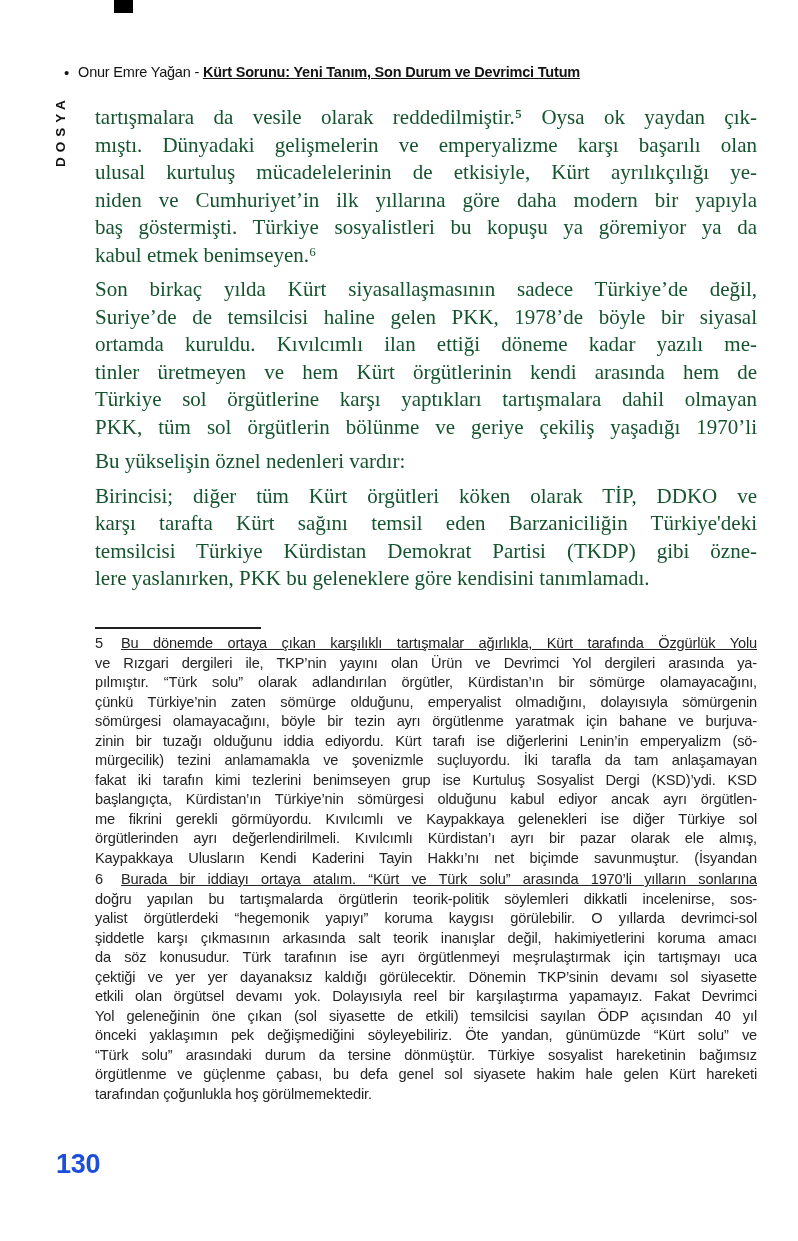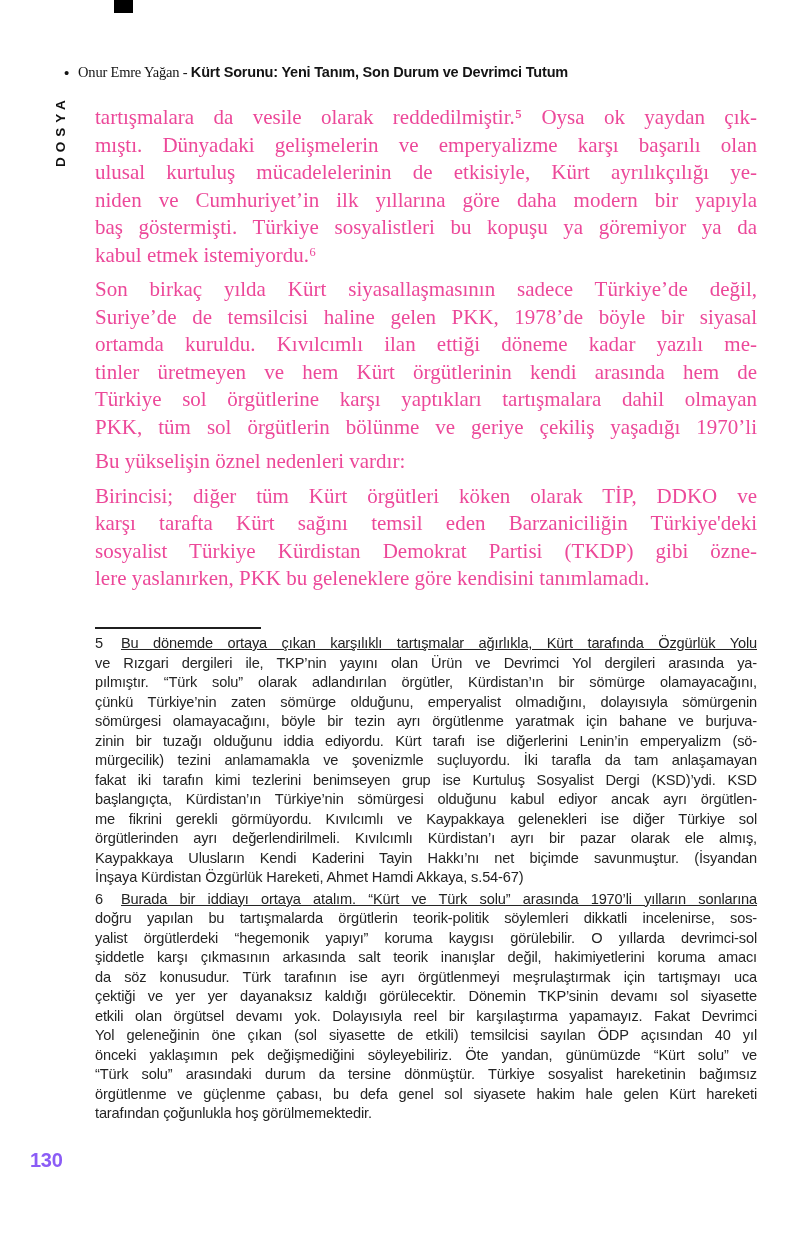--- a/index.html
+++ b/index.html
@@ -15,58 +15,58 @@
     position:absolute;left:114px;top:0;width:19px;height:13px;background:#000;
   }
   
   .header{
     position:absolute;left:64px;top:64px;
     display:flex;align-items:baseline;gap:9px;
     font-family:"Liberation Sans","DejaVu Sans",sans-serif;
     font-size:14.5px;color:#141414;letter-spacing:-0.2px;white-space:nowrap;
   }
   .bullet{font-size:15px;line-height:1;position:relative;top:1px;}
-  .author{font-weight:400;font-family:Liberation Serif, serif;}
-  .title{font-weight:700;}
+  .author{font-weight:400;}
+  .title{font-weight:700;text-decoration:underline;}
   
   .dosya{
     position:absolute;left:53px;top:167px;
     transform:rotate(-90deg);transform-origin:0 0;
     font-family:"Liberation Sans","DejaVu Sans",sans-serif;
     font-weight:700;font-size:13.5px;letter-spacing:5px;color:#101010;
     white-space:nowrap;
   }
   
   .body-text{
     position:absolute;left:95px;top:104px;width:662px;
     font-family:"Liberation Serif","DejaVu Serif",serif;
-    font-size:21px;line-height:27.5px;color:#ec4899;
+    font-size:21px;line-height:27.5px;color:#14532d;
   }
   .paragraph{margin:0 0 7px 0;}
   .tline{text-align:justify;text-align-last:justify;}
   .tline.last{text-align-last:left;}
   
   .fnsep{
     position:absolute;left:95px;top:627px;width:166px;height:0;
     border-top:2px solid #1f1f1f;
   }
   .footnotes{
     position:absolute;left:95px;top:634px;width:662px;
     font-family:"Liberation Sans","DejaVu Sans",sans-serif;
     font-size:14.6px;line-height:19.5px;color:#242424;letter-spacing:-0.15px;
   }
   .footnote{margin:0 0 2px 0;}
   .fn-row{display:flex;}
   .fn-num{flex:0 0 26px;}
   .fn-first{flex:1;text-align:justify;text-align-last:justify;text-decoration:underline;}
   
   .page-number{
-    position:absolute;left:30px;top:1149px;
+    position:absolute;left:56px;top:1149px;
     font-family:"Liberation Sans","DejaVu Sans",sans-serif;
-    font-weight:700;font-size:20px;color:#8b5cf6;letter-spacing:-0.3px;
+    font-weight:700;font-size:27px;color:#1d4ed8;letter-spacing:-0.3px;
   }
 </style>
 </head>
 <body>
 
 <div class="page">
 
   <div class="corner-mark"></div>
 
   <div class="header">
@@ -76,37 +76,37 @@
 
   <div class="dosya">DOSYA</div>
 
   <div class="body-text">
     <div class="paragraph">
         <div class="tline">tartışmalara da vesile olarak reddedilmiştir.⁵ Oysa ok yaydan çık-</div>
         <div class="tline">mıştı. Dünyadaki gelişmelerin ve emperyalizme karşı başarılı olan</div>
         <div class="tline">ulusal kurtuluş mücadelelerinin de etkisiyle, Kürt ayrılıkçılığı ye-</div>
         <div class="tline">niden ve Cumhuriyet’in ilk yıllarına göre daha modern bir yapıyla</div>
         <div class="tline">baş göstermişti. Türkiye sosyalistleri bu kopuşu ya göremiyor ya da</div>
-        <div class="tline last">kabul etmek istemiyordu.⁶</div>
+        <div class="tline last">kabul etmek benimseyen.⁶</div>
       </div>
     <div class="paragraph">
         <div class="tline">Son birkaç yılda Kürt siyasallaşmasının sadece Türkiye’de değil,</div>
         <div class="tline">Suriye’de de temsilcisi haline gelen PKK, 1978’de böyle bir siyasal</div>
         <div class="tline">ortamda kuruldu. Kıvılcımlı ilan ettiği döneme kadar yazılı me-</div>
         <div class="tline">tinler üretmeyen ve hem Kürt örgütlerinin kendi arasında hem de</div>
         <div class="tline">Türkiye sol örgütlerine karşı yaptıkları tartışmalara dahil olmayan</div>
         <div class="tline">PKK, tüm sol örgütlerin bölünme ve geriye çekiliş yaşadığı 1970’li</div>
       </div>
     <div class="paragraph">
         <div class="tline last">Bu yükselişin öznel nedenleri vardır:</div>
       </div>
     <div class="paragraph">
         <div class="tline">Birincisi; diğer tüm Kürt örgütleri köken olarak TİP, DDKO ve</div>
         <div class="tline">karşı tarafta Kürt sağını temsil eden Barzaniciliğin Türkiye'deki</div>
-        <div class="tline">sosyalist Türkiye Kürdistan Demokrat Partisi (TKDP) gibi özne-</div>
+        <div class="tline">temsilcisi Türkiye Kürdistan Demokrat Partisi (TKDP) gibi özne-</div>
         <div class="tline last">lere yaslanırken, PKK bu geleneklere göre kendisini tanımlamadı.</div>
       </div>
   </div>
 
   <div class="fnsep"></div>
 
   <div class="footnotes">
     <div class="footnote">
       <div class="fn-row">
         <span class="fn-num">5</span>
@@ -117,21 +117,20 @@
           <div class="tline">pılmıştır. “Türk solu” olarak adlandırılan örgütler, Kürdistan’ın bir sömürge olamayacağını,</div>
           <div class="tline">çünkü Türkiye’nin zaten sömürge olduğunu, emperyalist olmadığını, dolayısıyla sömürgenin</div>
           <div class="tline">sömürgesi olamayacağını, böyle bir tezin ayrı örgütlenme yaratmak için bahane ve burjuva-</div>
           <div class="tline">zinin bir tuzağı olduğunu iddia ediyordu. Kürt tarafı ise diğerlerini Lenin’in emperyalizm (sö-</div>
           <div class="tline">mürgecilik) tezini anlamamakla ve şovenizmle suçluyordu. İki tarafla da tam anlaşamayan</div>
           <div class="tline">fakat iki tarafın kimi tezlerini benimseyen grup ise Kurtuluş Sosyalist Dergi (KSD)’ydi. KSD</div>
           <div class="tline">başlangıçta, Kürdistan’ın Türkiye’nin sömürgesi olduğunu kabul ediyor ancak ayrı örgütlen-</div>
           <div class="tline">me fikrini gerekli görmüyordu. Kıvılcımlı ve Kaypakkaya gelenekleri ise diğer Türkiye sol</div>
           <div class="tline">örgütlerinden ayrı değerlendirilmeli. Kıvılcımlı Kürdistan’ı ayrı bir pazar olarak ele almış,</div>
           <div class="tline">Kaypakkaya Ulusların Kendi Kaderini Tayin Hakkı’nı net biçimde savunmuştur. (İsyandan</div>
-          <div class="tline last">İnşaya Kürdistan Özgürlük Hareketi, Ahmet Hamdi Akkaya, s.54-67)</div>
         </div>
     </div>
     <div class="footnote">
       <div class="fn-row">
         <span class="fn-num">6</span>
         <span class="fn-first">Burada bir iddiayı ortaya atalım. “Kürt ve Türk solu” arasında 1970’li yılların sonlarına</span>
       </div>
       <div>
           <div class="tline">doğru yapılan bu tartışmalarda örgütlerin teorik-politik söylemleri dikkatli incelenirse, sos-</div>
           <div class="tline">yalist örgütlerdeki “hegemonik yapıyı” koruma kaygısı görülebilir. O yıllarda devrimci-sol</div>

